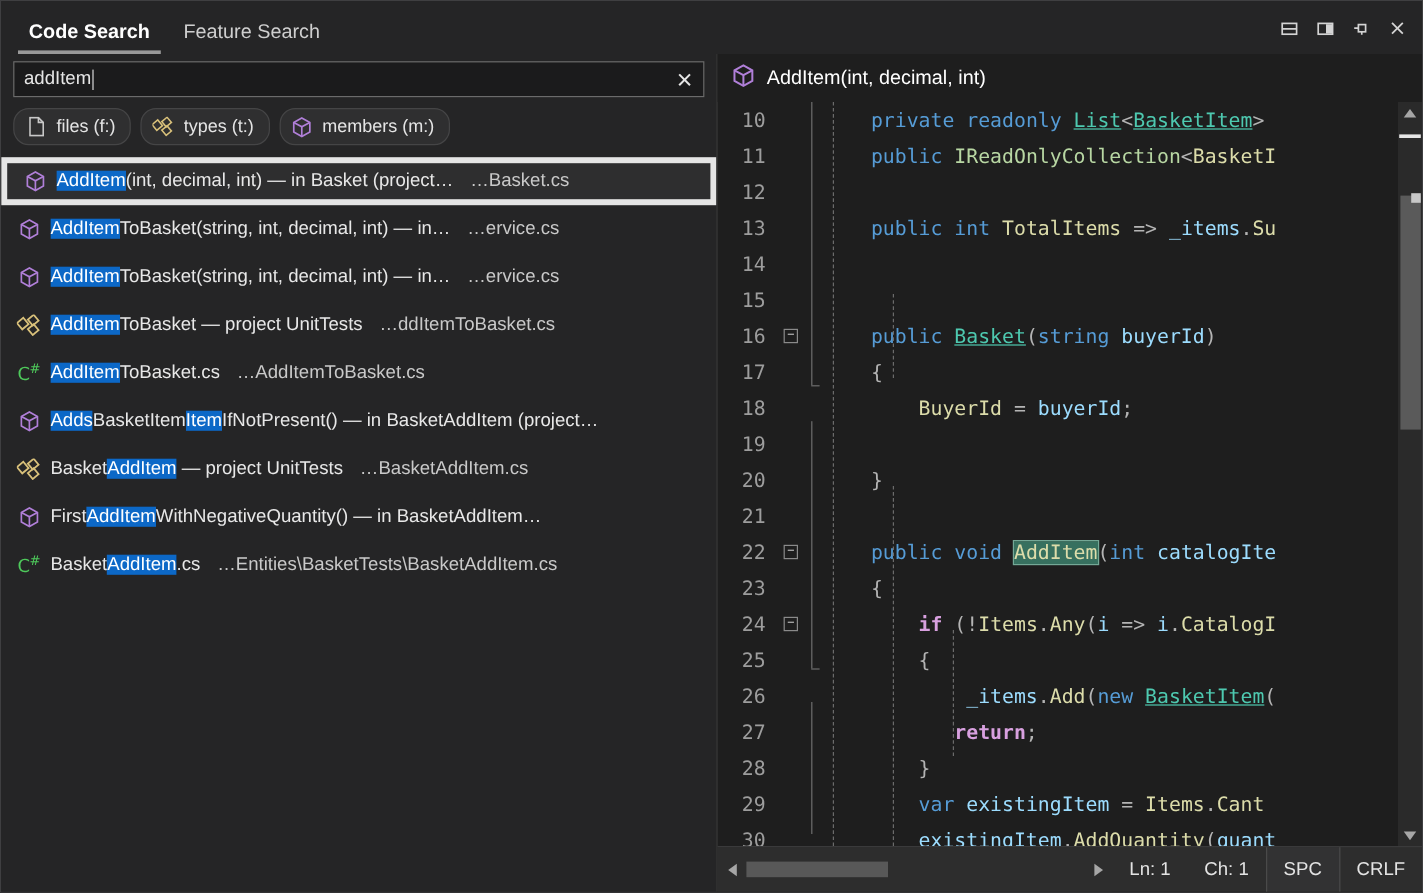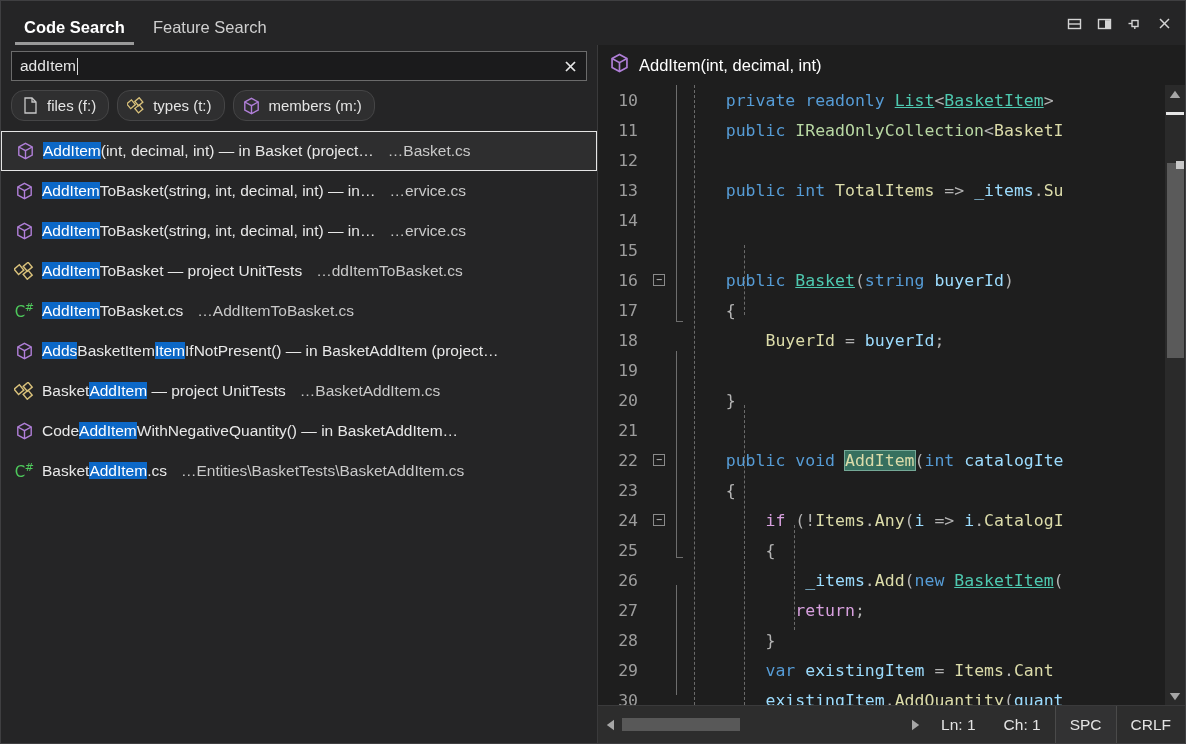--- a/index.html
+++ b/index.html
@@ -85,21 +85,21 @@
     color: #e4e4e4; font-size: 15px; cursor: default; white-space: nowrap;
   }
   .chip .ico { width: 18px; height: 18px; display: flex; align-items: center; justify-content: center; }
 
   .results { flex: 1 1 auto; overflow: hidden; padding-top: 2px; }
   .row {
     height: 40px; display: flex; align-items: center;
     padding: 0 10px 0 12px; color: #e8e8e8; font-size: 15.5px;
     cursor: default; white-space: nowrap; position: relative;
   }
-  .row.selected { background: #2e2e2f; border: 1px solid #e5e5e5; }
+  .row.selected { background: #2e2e2f; border: 5px solid #e5e5e5; }
   .row .ico {
     width: 22px; flex: 0 0 22px; height: 20px;
     display: flex; align-items: center; justify-content: center;
     margin-right: 7px;
   }
   .row .primary { flex: 0 1 auto; overflow: hidden; text-overflow: ellipsis; }
   .row .secondary {
     color: #c9c9c9; margin-left: 14px; flex: 0 0 auto;
   }
   .hl { background: #0c68c7; color: #ffffff; }
@@ -144,21 +144,21 @@
   .codetext { flex: 1 1 auto; color: #d4d4d4; padding-left: 14px; min-width: 0; }
 
   
   .guide { position: absolute; width: 1px; background: #6e6e6e; }
   .dguide {
     position: absolute; width: 0; border-left: 1px dashed #6b6b6b;
   }
 
   
   .k  { color: #569cd6; }          
-  .kc { color: #d8a0df; }          
+  .kc { color: #d8a0df; font-weight: bold; }          
   .t  { color: #4ec9b0; text-decoration: underline; }          
   .m  { color: #dcdcaa; }          
   .i  { color: #9cdcfe; }          
   .p  { color: #b4b4b4; }          
   .ifc{ color: #b8d7a3; }          
   .mark { background: #37705f; outline: 1px solid #74a896; color: #dcdcaa; }
 
   
   .vscroll {
     width: 20px; flex: 0 0 20px; background: #2a2a2a;
@@ -365,21 +365,21 @@
             <span class="secondary">…BasketAddItem.cs</span>
           </div>
           <div class="row">
             <span class="ico">
               <svg width="17" height="18" viewBox="0 0 17 18">
                 <path d="M8.5 1.3 L15.2 5 v8 L8.5 16.7 L1.8 13 V5 z" fill="none" stroke="#b07fd8" stroke-width="1.4"></path>
                 <path d="M1.8 5 L8.5 8.7 L15.2 5" fill="none" stroke="#b07fd8" stroke-width="1.4"></path>
                 <path d="M8.5 8.7 V16.7" fill="none" stroke="#b07fd8" stroke-width="1.4"></path>
               </svg>
             </span>
-            <span class="primary"><span>Code</span><span class="hl">AddItem</span><span>WithNegativeQuantity() — in BasketAddItem…</span></span>
+            <span class="primary"><span>First</span><span class="hl">AddItem</span><span>WithNegativeQuantity() — in BasketAddItem…</span></span>
           </div>
           <div class="row">
             <span class="ico">
               <span style="color:#4ec95b;font-family:'DejaVu Sans',sans-serif;font-size:15px;letter-spacing:-0.5px;">C<sup style="font-size:11px">#</sup></span>
             </span>
             <span class="primary"><span>Basket</span><span class="hl">AddItem</span><span>.cs</span></span>
             <span class="secondary">…Entities\BasketTests\BasketAddItem.cs</span>
           </div>
         </div>
     </div>

